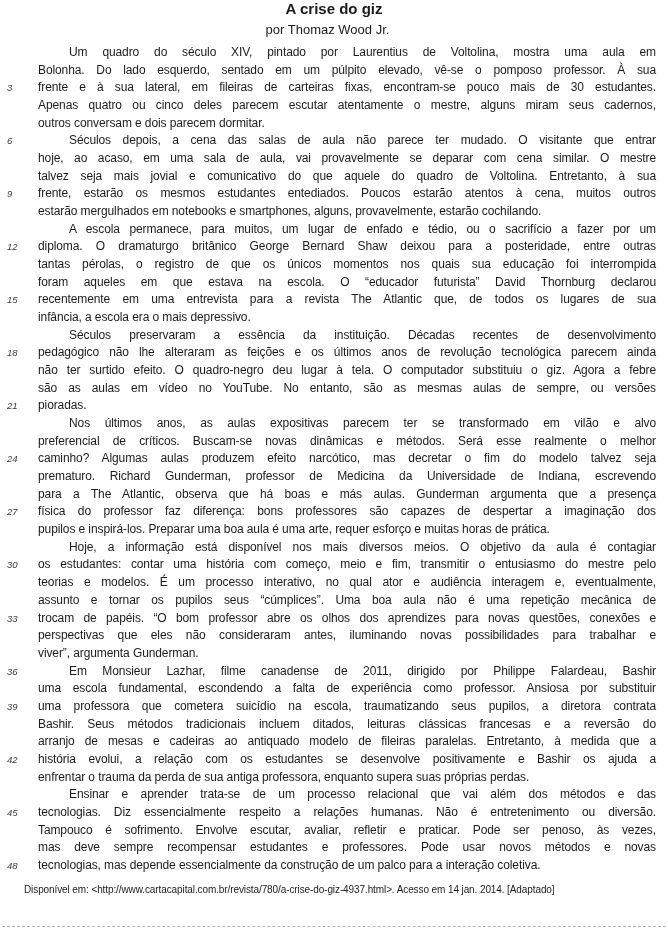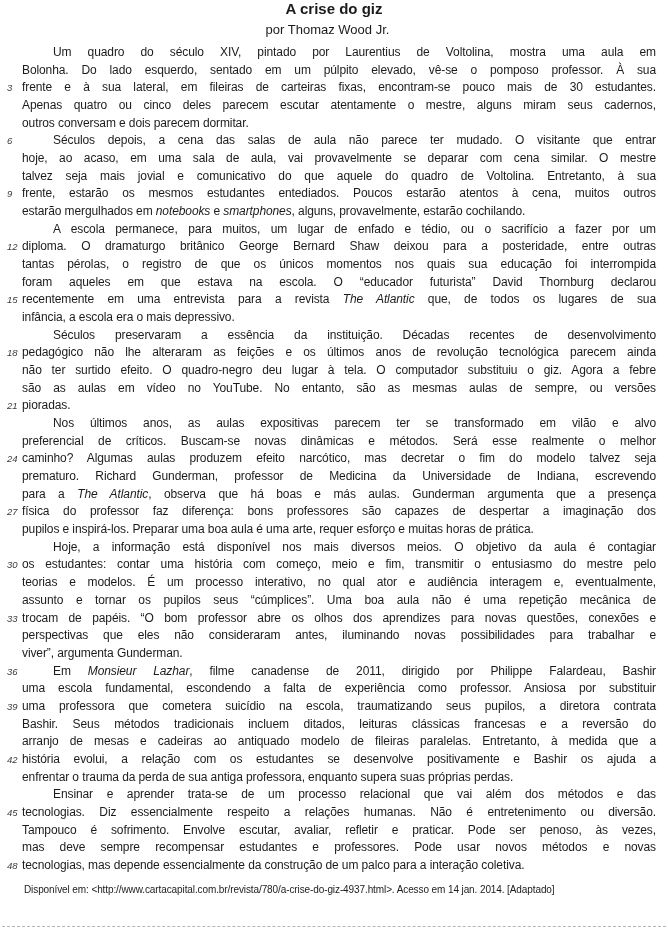--- a/index.html
+++ b/index.html
@@ -8,35 +8,35 @@
     width: 668px; height: 931px;
     font-family: "Liberation Sans", sans-serif;
     color: #1b1b1b;
     position: relative;
     overflow: hidden;
     background: #ffffff;
   }
   .title { text-align: center; font-weight: bold; font-size: 15px; line-height: 18px; }
   .byline { text-align: center; font-size: 13px; padding-right: 13px; margin-top: 4px; }
   .lines { margin-top: 7px; }
-  .line { display: flex; height: 17.68px; }
+  .line { display: flex; height: 17.68px; gap: 16px; }
   .num {
     flex: 0 0 22px; width: 22px;
     font-size: 9.5px; font-style: italic; color: #3a3a3a;
     padding-left: 7px; line-height: 17.68px;
   }
   .txt {
     flex: 1; height: 17.68px; overflow: hidden;
     font-size: 12px; line-height: 17.68px; letter-spacing: -0.1px;
     text-align: justify; text-align-last: justify;
     padding-right: 12px;
   }
   .txt.last { text-align-last: left; }
   .txt.indent { text-indent: 31px; }
-  .it { font-style: italic; }
+  .it { }
   .source { font-size: 10px; margin: 9px 12px 0 24px; letter-spacing: -0.1px; }
   .divider { position: absolute; left: 2px; right: 2px; bottom: 4px; border-top: 1px dashed #b5b5b5; }
 </style>
 </head>
 <body>
 
 <div class="page">
   <div class="title">A crise do giz</div>
   <div class="byline">por Thomaz Wood Jr.</div>
   <div class="lines">

